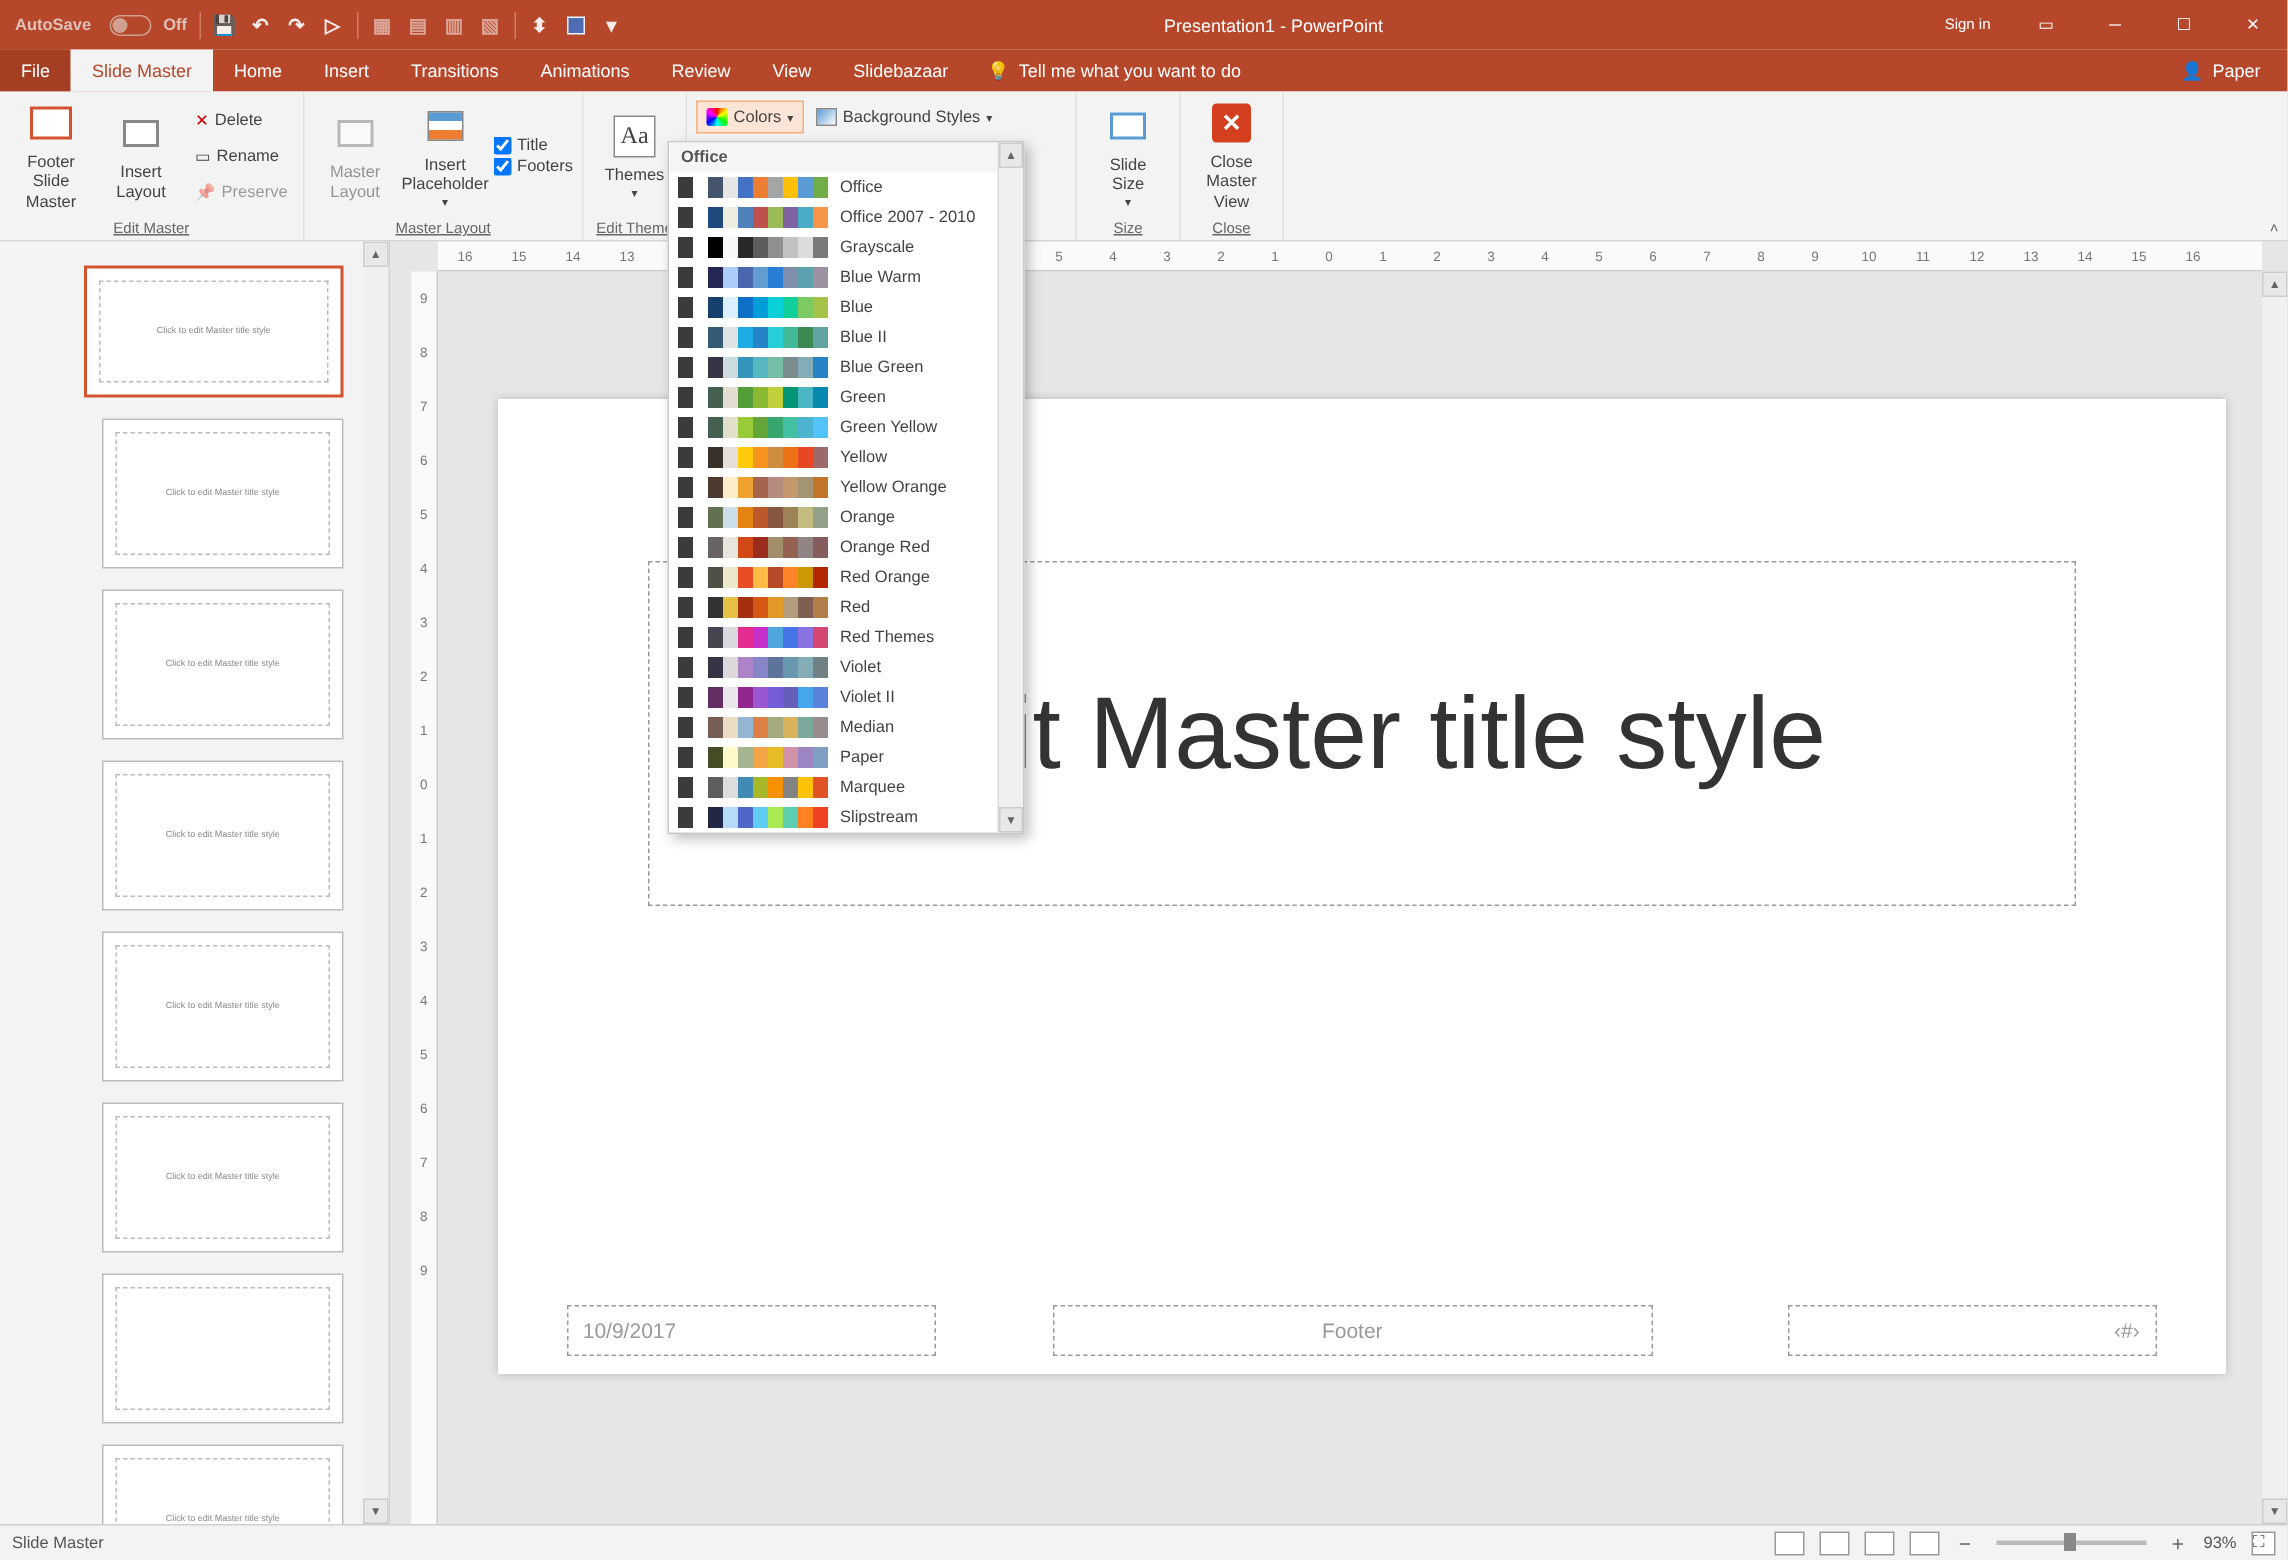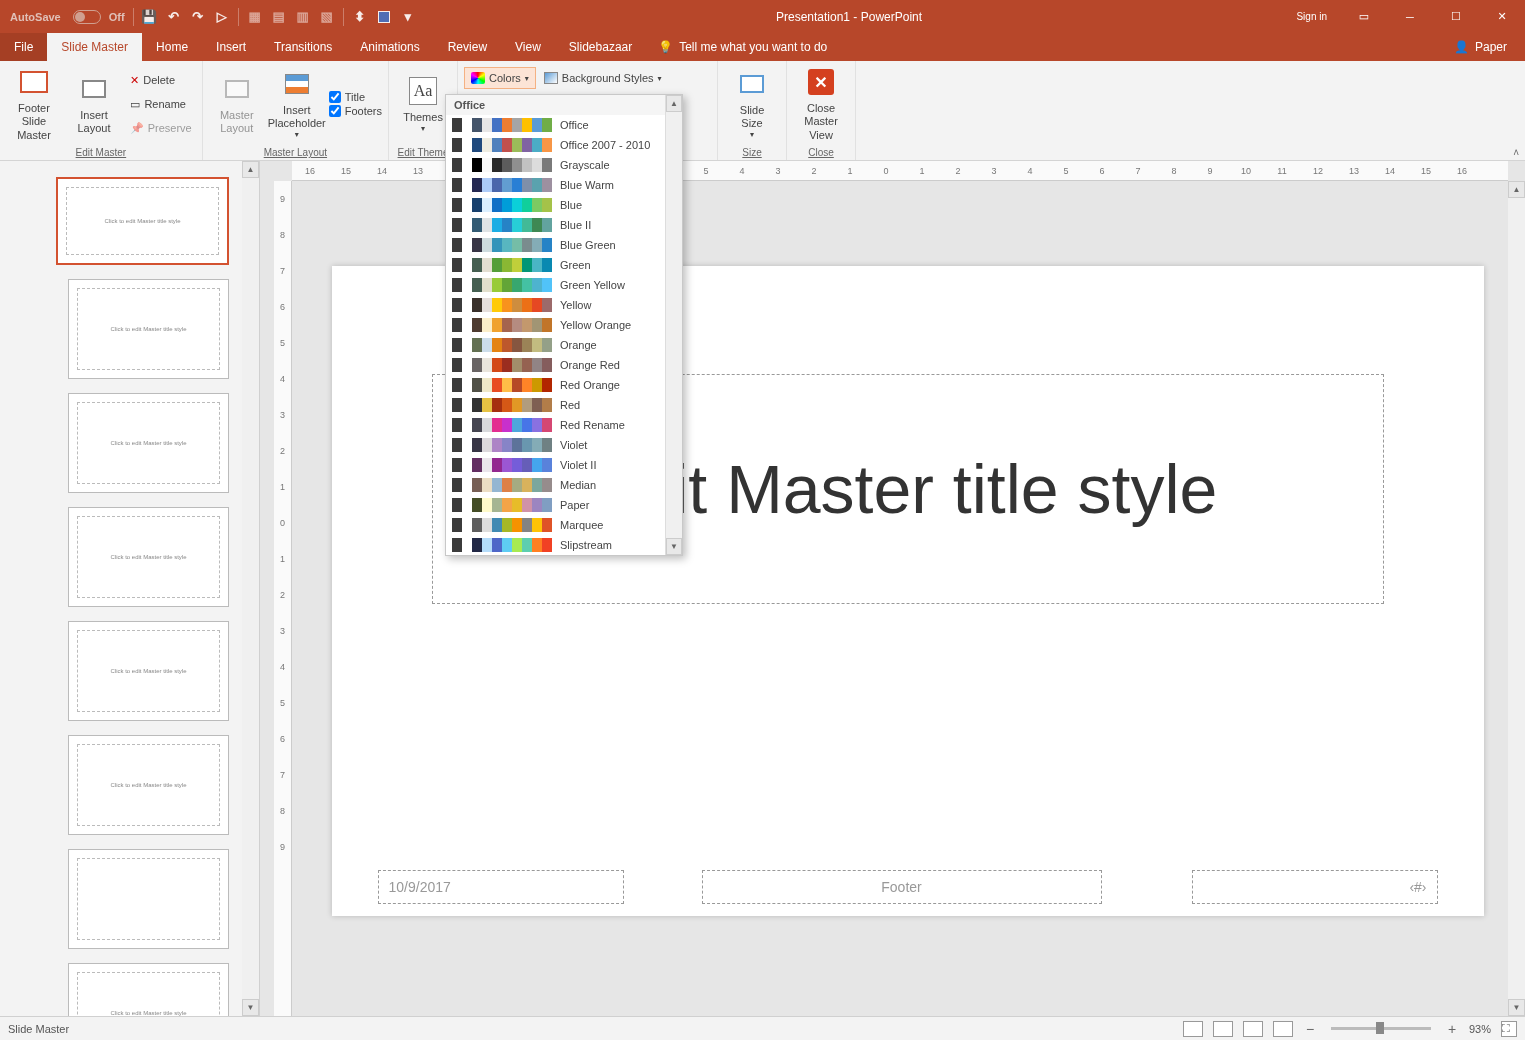--- a/index.html
+++ b/index.html
@@ -514,21 +514,21 @@
           <span style="background: rgb(255, 255, 255);"></span>
           <span style="background: rgb(69, 69, 81);"></span>
           <span style="background: rgb(216, 217, 220);"></span>
           <span style="background: rgb(227, 45, 145);"></span>
           <span style="background: rgb(200, 48, 204);"></span>
           <span style="background: rgb(78, 166, 220);"></span>
           <span style="background: rgb(71, 117, 231);"></span>
           <span style="background: rgb(137, 113, 225);"></span>
           <span style="background: rgb(213, 71, 115);"></span>
         </div>
-        <span>Red Rename</span>
+        <span>Red Themes</span>
       </div>
       <div class="color-row">
         <div class="swatch-strip">
           <span style="background: rgb(59, 59, 59);"></span>
           <span style="background: rgb(255, 255, 255);"></span>
           <span style="background: rgb(55, 53, 69);"></span>
           <span style="background: rgb(220, 216, 220);"></span>
           <span style="background: rgb(173, 132, 198);"></span>
           <span style="background: rgb(135, 132, 199);"></span>
           <span style="background: rgb(93, 115, 154);"></span>

